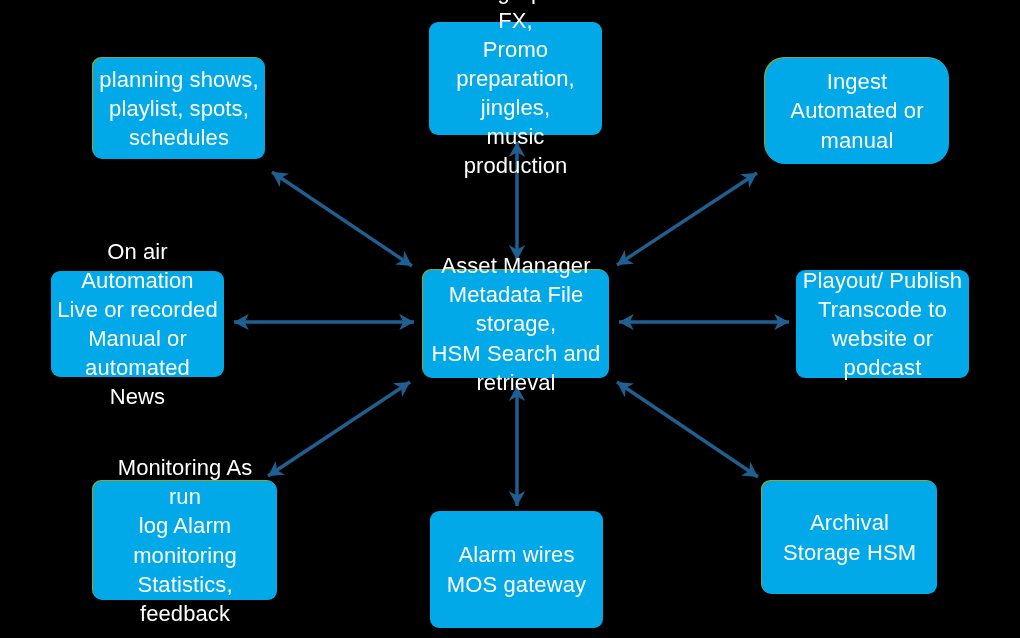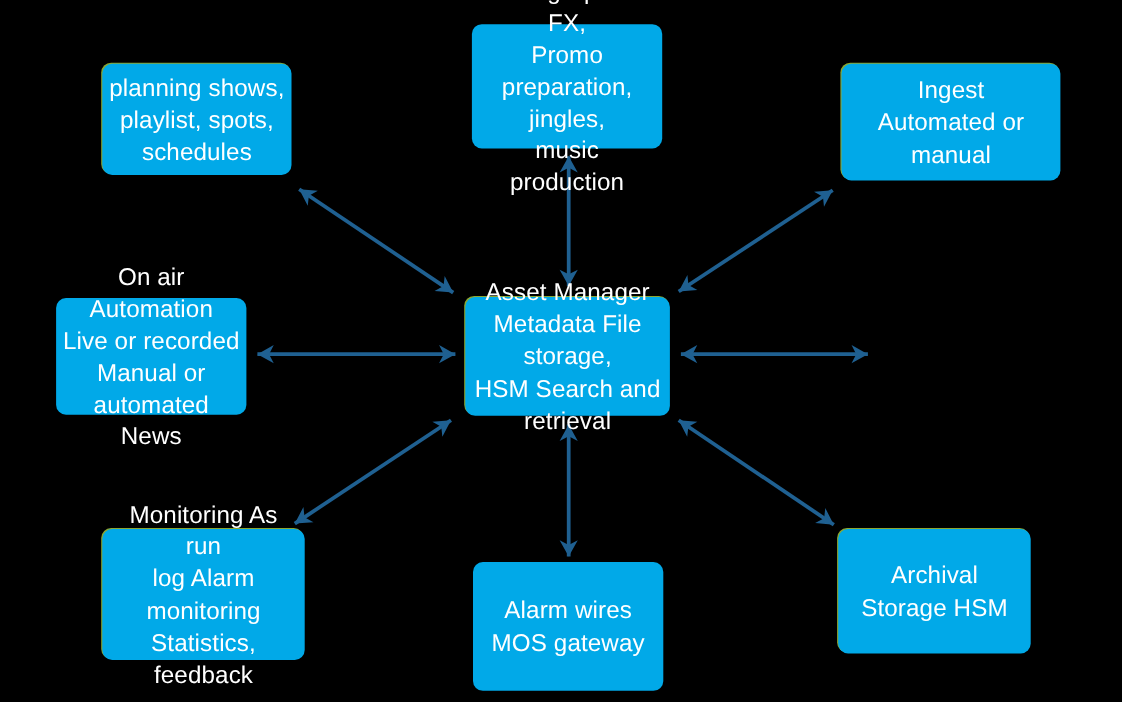--- a/index.html
+++ b/index.html
@@ -75,40 +75,46 @@
 schedules</span>
   </div>
 
   <div class="node no-edge" style="left:429px; top:22px; width:173px; height:113px;">
     <span class="node-text">Editing Special FX,
 Promo preparation,
 jingles,
 music production</span>
   </div>
 
-  <div class="node" style="left:765px; top:58px; width:199px; height:106px;">
+  <div class="node" style="left:765px; top:58px; width:184px; height:106px;border-radius:20px;">
     <span class="node-text">Ingest
 Automated or
 manual</span>
   </div>
 
   <div class="node" style="left:423px; top:270px; width:186px; height:108px;">
     <span class="node-text">Asset Manager
 Metadata File storage,
 HSM Search and
 retrieval</span>
   </div>
 
   <div class="node no-edge" style="left:51px; top:271px; width:173px; height:106px;">
     <span class="node-text">On air Automation
 Live or recorded
 Manual or
 automated News</span>
   </div>
 
+  <div class="node no-edge" style="left:796px; top:270px; width:173px; height:108px;">
+    <span class="node-text">Playout/ Publish
+Transcode to
+website or
+podcast</span>
+  </div>
 
   <div class="node" style="left:93px; top:481px; width:184px; height:119px;">
     <span class="node-text">Monitoring As run
 log Alarm monitoring
 Statistics, feedback</span>
   </div>
 
   <div class="node no-edge" style="left:430px; top:511px; width:173px; height:117px;">
     <span class="node-text">Alarm wires
 MOS gateway</span>

